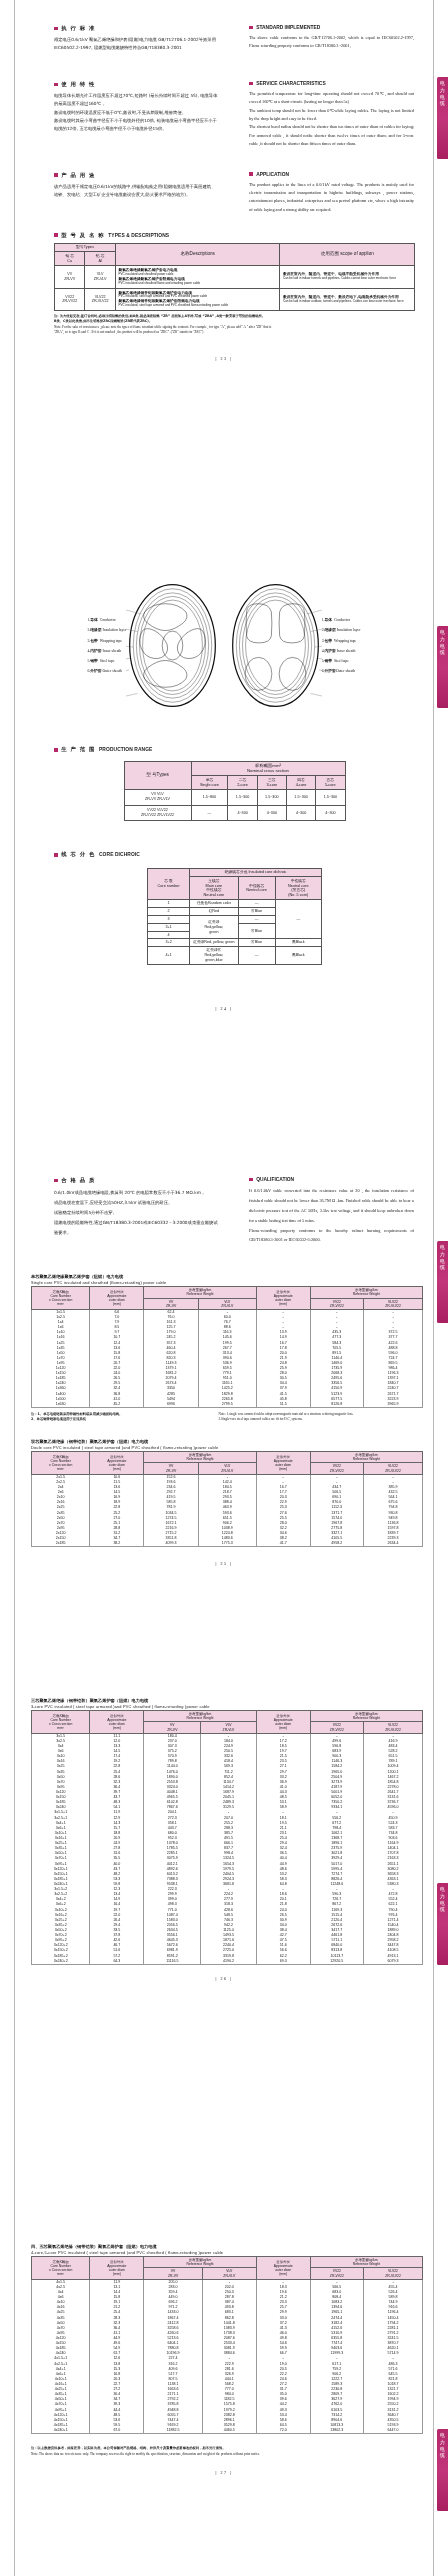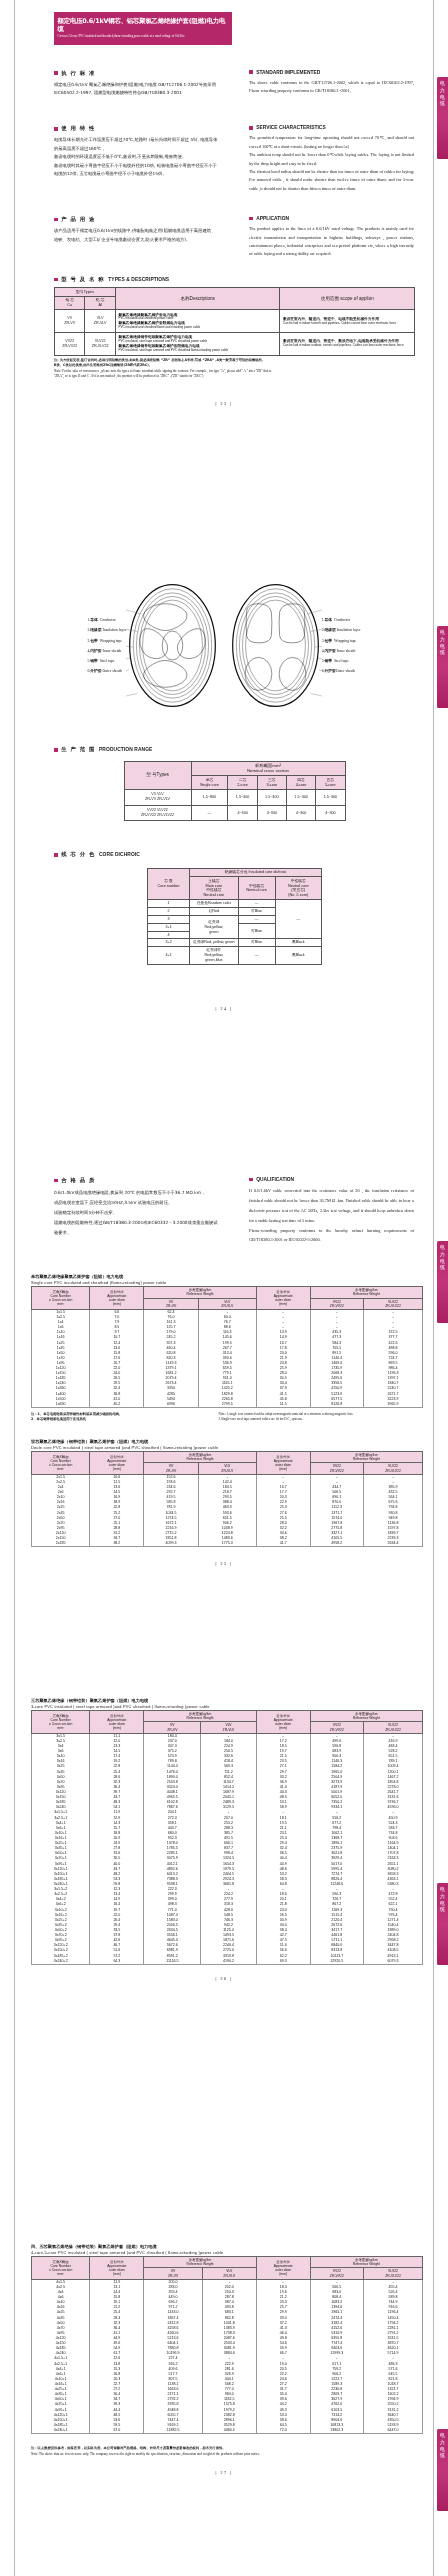--- a/index.html
+++ b/index.html
@@ -110,24 +110,20 @@
 <body>
 
 <div class="page" style="height:569px;">
   <div class="side-tab" style="top:77px;height:82px;">
     <span>电</span>
     <span>力</span>
     <span>电</span>
     <span>缆</span>
   </div>
 
-  <div class="title-banner">
-    <div class="cn">额定电压0.6/1kV铜芯、铝芯聚氯乙烯绝缘护套(阻燃)电力电缆</div>
-    <div class="en">Cu-core/Al core PVC insulated and sheathed,flame-retarding power cable at a rated voltage of 0.6/1kv</div>
-  </div>
 
   <div class="two-col" style="margin-top:25px;">
     <div class="col">
       <div class="sec-head">
         <i class="sq"></i>
         <span class="cn">执 行 标 准</span>
       </div>
       <div class="body-cn" style="white-space:pre-line">额定电压0.6/1kV 聚氯乙烯绝缘和护套(阻燃)电力电缆 GB/T12706.1-2002等效采用IEC60502.2-1997, 阻燃型电缆燃烧特性符合GB/T18380.3-2001</div>
     </div>
     <div class="col">

